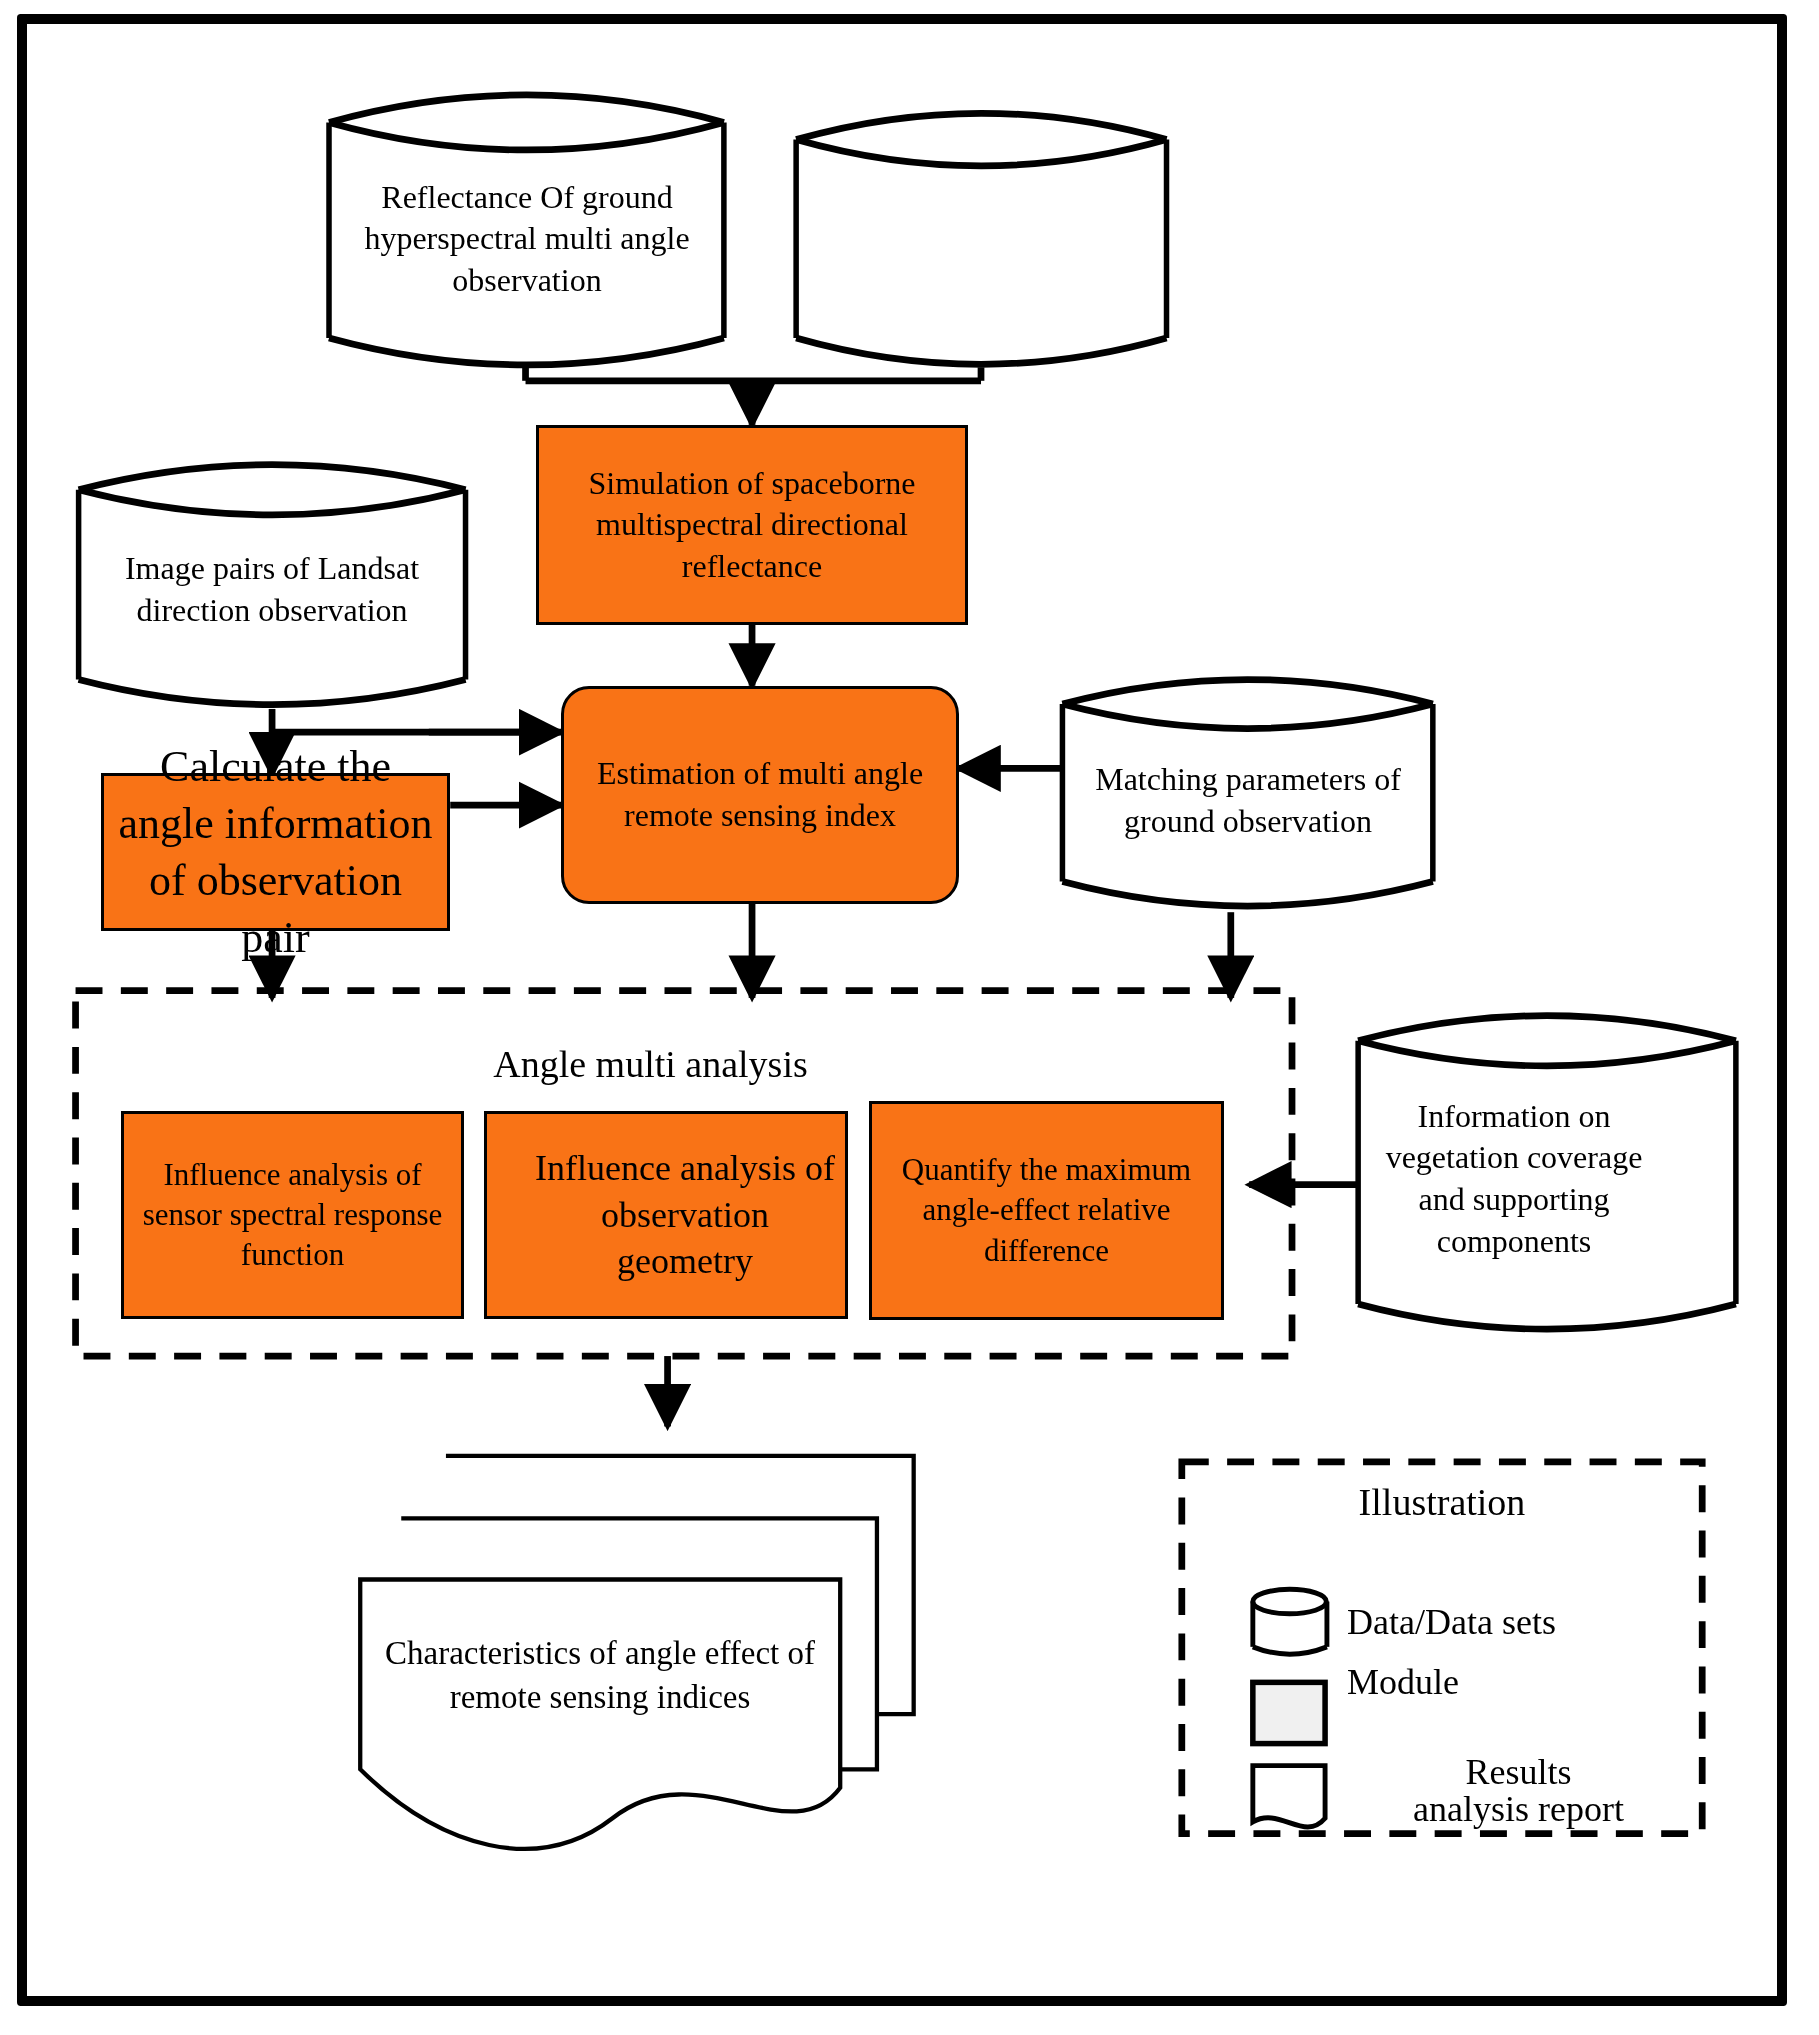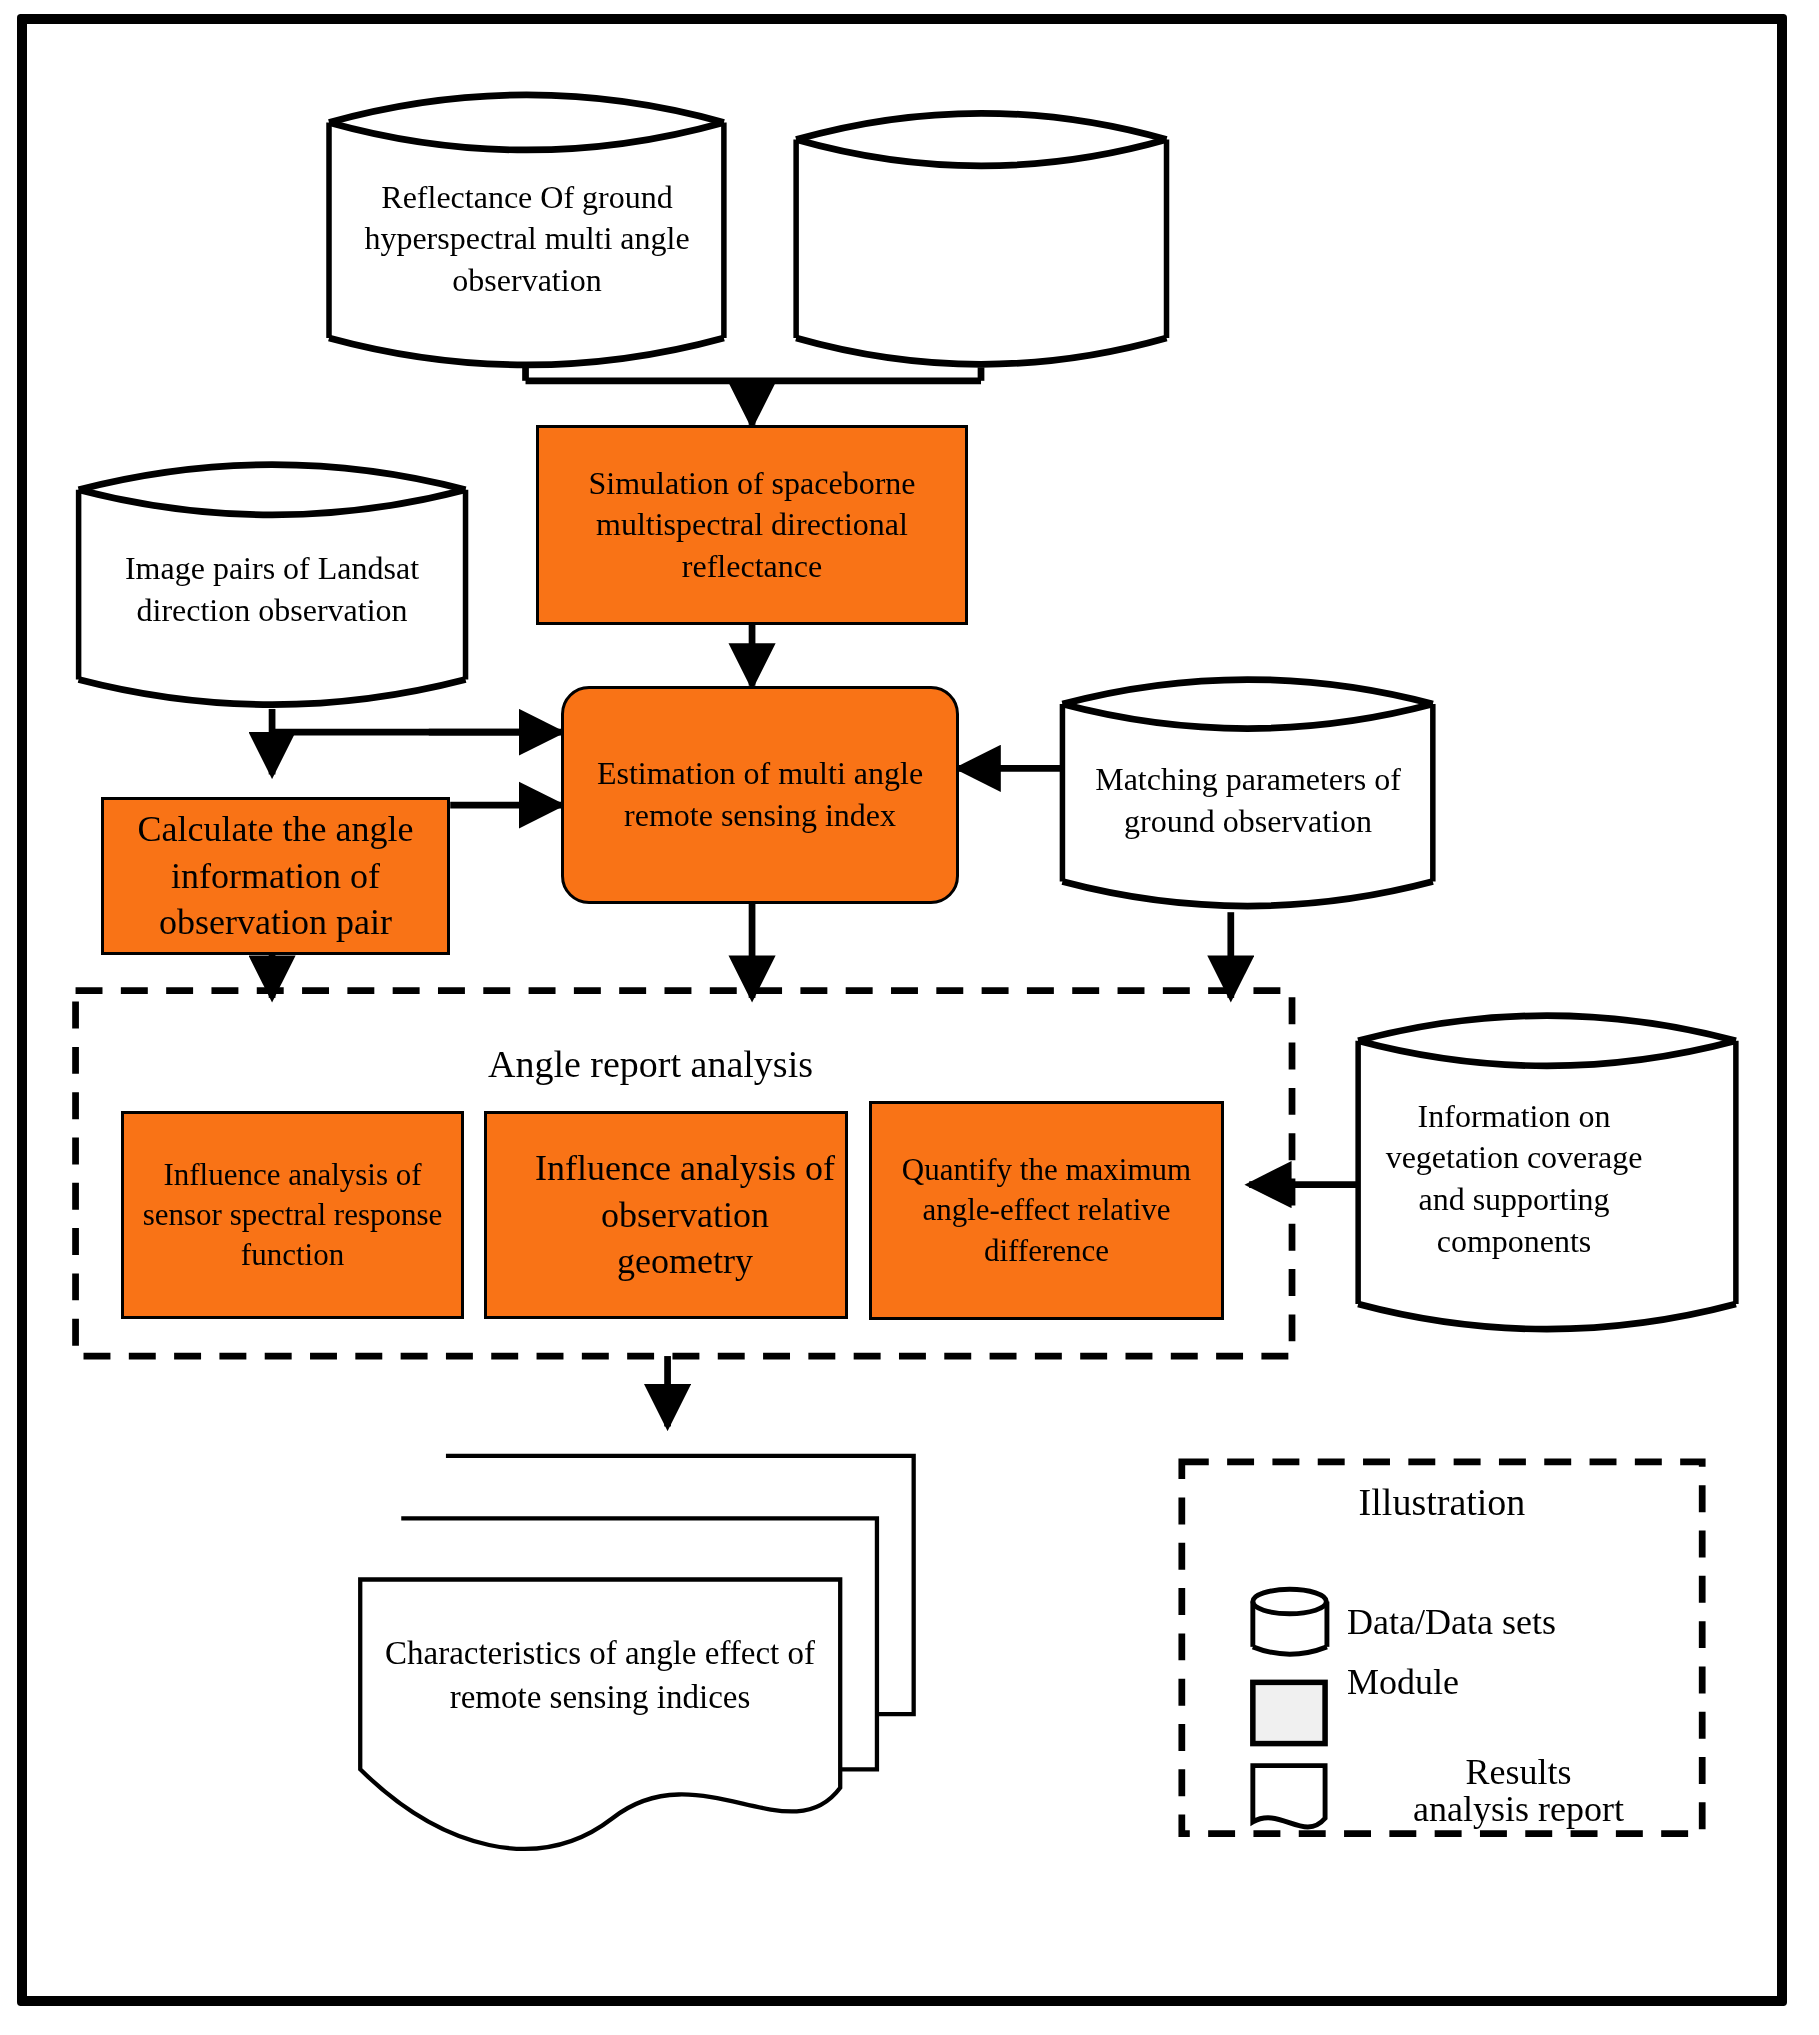--- a/index.html
+++ b/index.html
@@ -200,23 +200,23 @@
   <div class="cyl-label" style="left:82px; top:513px; width:380px; height:153px; font-size:32px;">Image pairs of Landsat direction observation</div>
 
   <div class="cyl-label" style="left:1066px; top:727px; width:364px; height:147px; font-size:32px;">Matching parameters of ground observation</div>
 
   <div class="cyl-label" style="left:1362px; top:1075px; width:304px; height:208px; font-size:32px;">Information on vegetation coverage and supporting components</div>
 
   <div class="node module" style="left:536px; top:425px; width:432px; height:200px; font-size:32px;">Simulation of spaceborne multispectral directional reflectance</div>
 
   <div class="node module" style="left:561px; top:686px; width:398px; height:218px; font-size:32px;border-radius:28px;">Estimation of multi angle remote sensing index</div>
 
-  <div class="node module" style="left:101px; top:773px; width:349px; height:158px; font-size:36px;margin-top:24px;">Calculate the angle information of observation pair</div>
-
-  <div class="plain-label" style="left:75px; top:1041px; width:1151px; font-size:38px;">Angle report analysis</div>
+  <div class="node module" style="left:101px; top:773px; width:349px; height:158px; font-size:44px;">Calculate the angle information of observation pair</div>
+
+  <div class="plain-label" style="left:75px; top:1041px; width:1151px; font-size:38px;">Angle multi analysis</div>
 
   <div class="node module" style="left:121px; top:1111px; width:343px; height:208px; font-size:31px;">Influence analysis of sensor spectral response function</div>
 
   <div class="node module" style="left:484px; top:1111px; width:364px; height:208px; font-size:36px;padding-left:44px;">Influence analysis of observation geometry</div>
 
   <div class="node module" style="left:869px; top:1101px; width:355px; height:219px; font-size:31px;">Quantify the maximum angle-effect relative difference</div>
 
   <div class="doc-label" style="left:365px; top:1590px; width:470px; height:171px; font-size:33px;">Characteristics of angle effect of remote sensing indices</div>
 
   <div class="plain-label" style="left:1182px; top:1479px; width:520px; font-size:38px;">Illustration</div>

